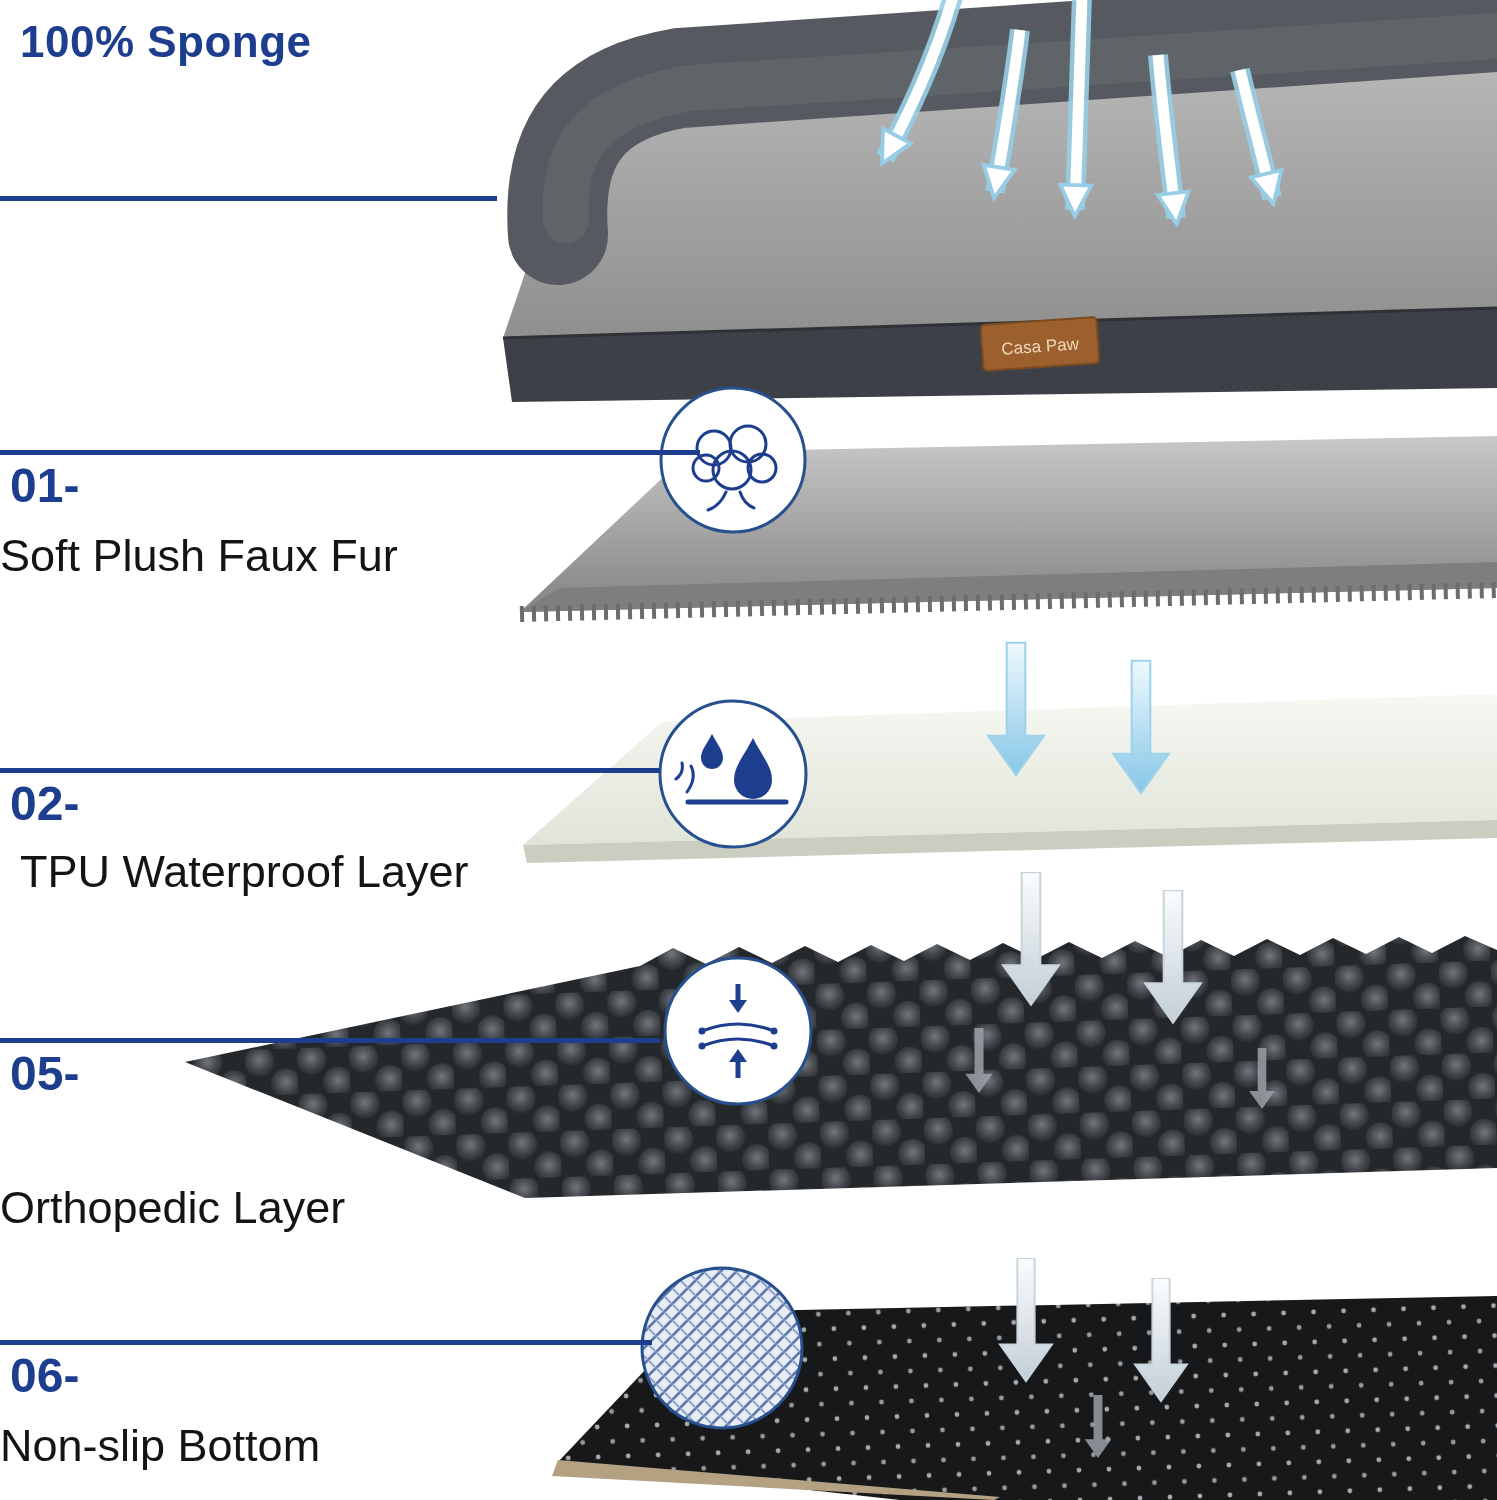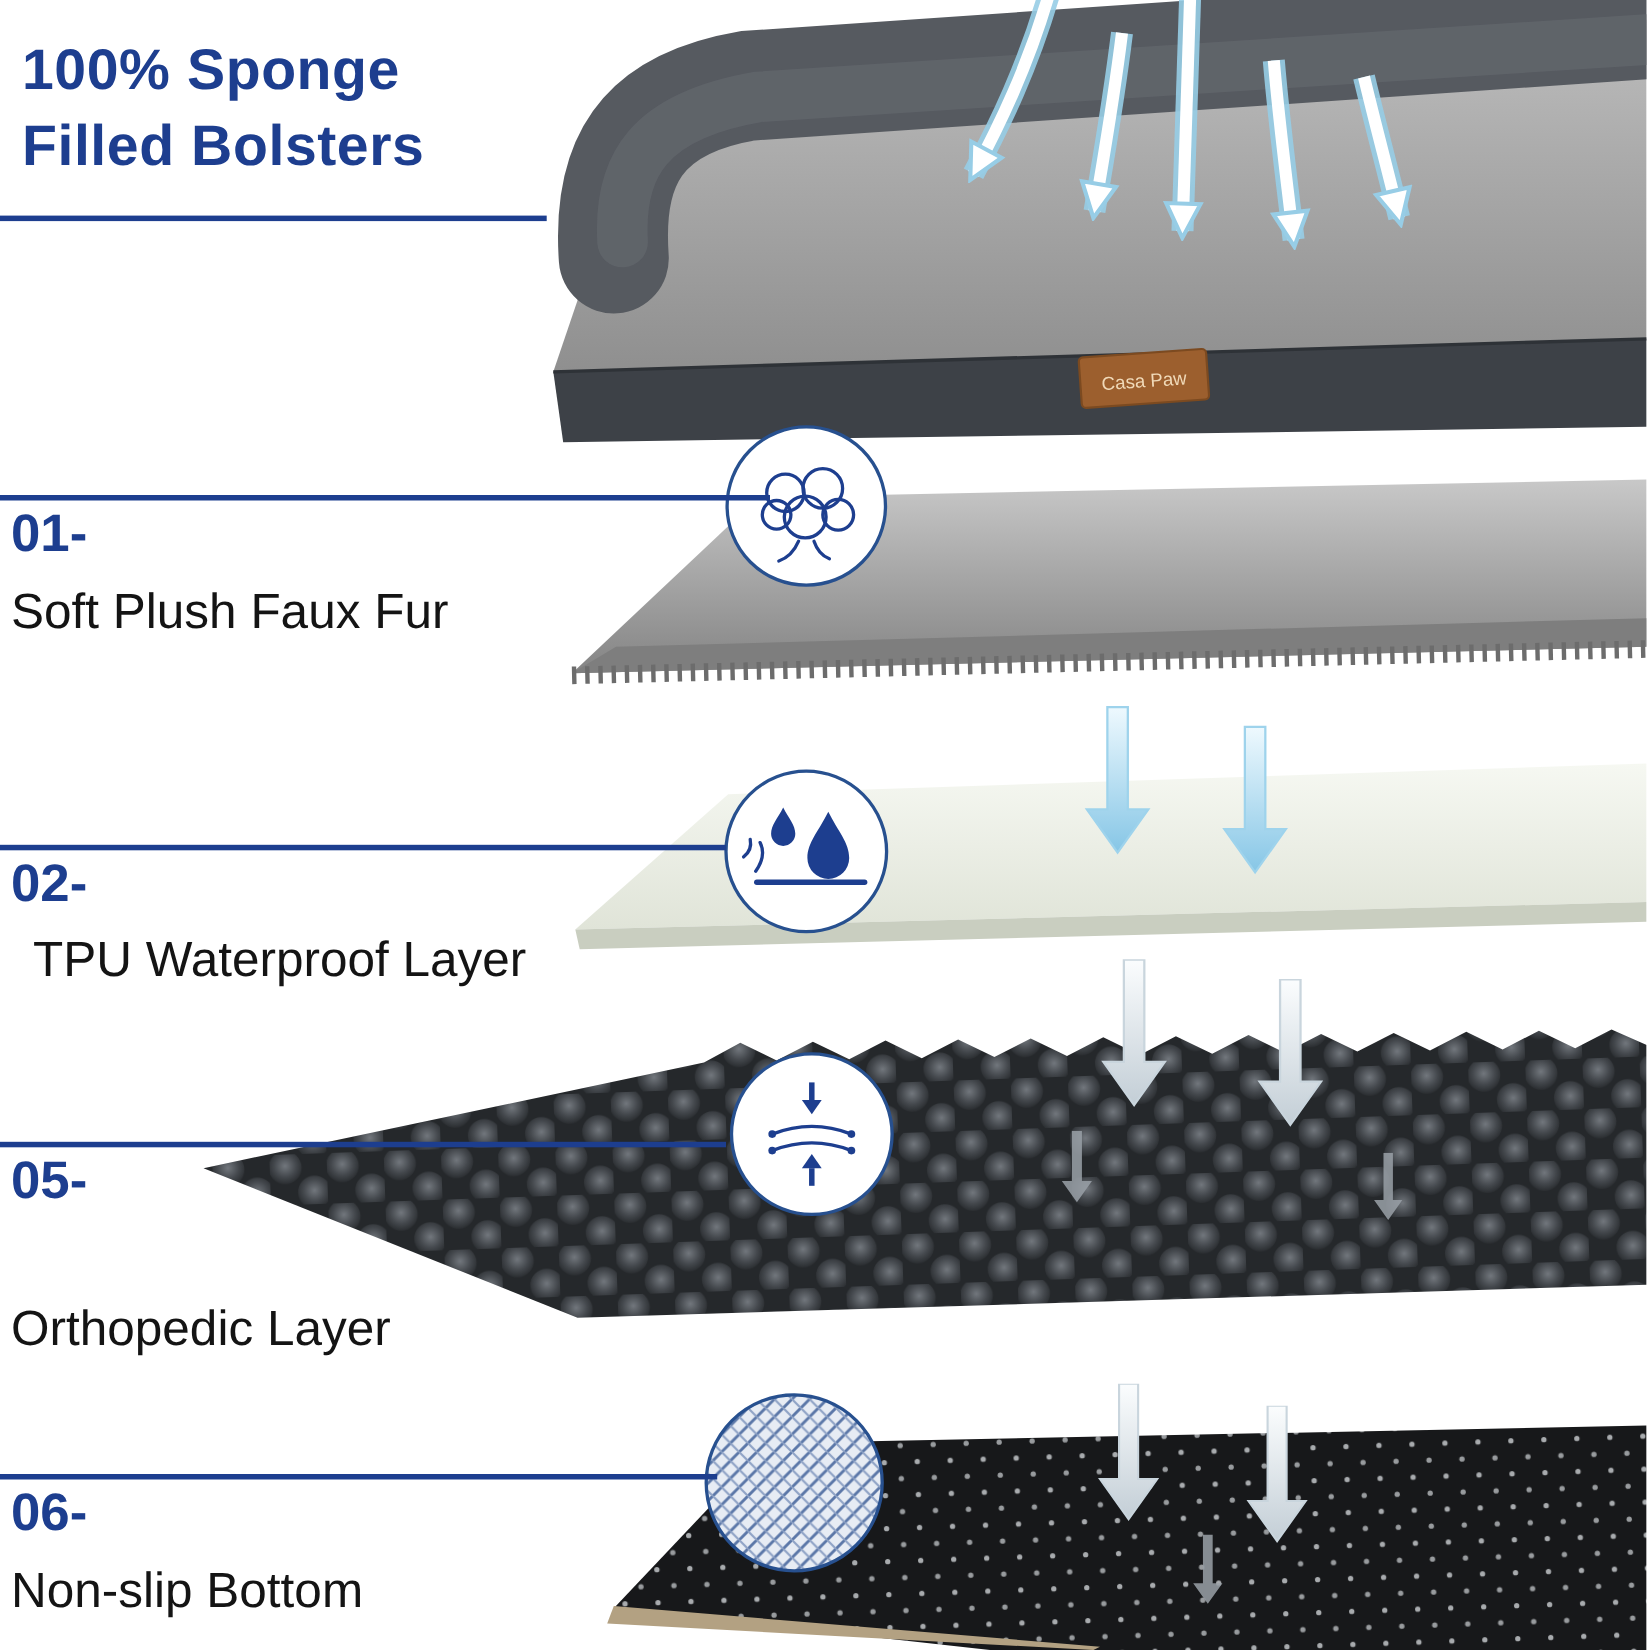--- a/index.html
+++ b/index.html
@@ -1,30 +1,30 @@
 <!DOCTYPE html>
 <html><head>
 <meta charset="utf-8">
 <style>
   html,body{margin:0;padding:0;background:#fff;}
   .stage{position:relative;width:1497px;height:1500px;background:#ffffff;overflow:hidden;
          font-family:"Liberation Sans",sans-serif;}
   svg.art{position:absolute;left:0;top:0;}
 
-  .title{position:absolute;left:20px;top:30px;font-size:52px;font-weight:bold;
+  .title{position:absolute;left:20px;top:13px;font-size:44px;font-weight:bold;
          color:#1d3e8f;line-height:1.32;letter-spacing:.5px;}
   .divider{position:absolute;left:0;height:5px;background:#1d3e8f;}
   #d-title{top:196px;width:497px;}
   #d1{top:450px;width:700px;}
   #d2{top:768px;width:660px;}
   #d3{top:1038px;width:660px;}
   #d4{top:1340px;width:652px;}
 
   .num{position:absolute;left:10px;font-size:48px;font-weight:bold;color:#1d3e8f;}
-  .lbl{position:absolute;left:10px;font-size:45px;color:#141414;}
+  .lbl{position:absolute;left:0;font-size:45px;color:#141414;}
   #n1{top:458px;}  #l1{top:530px;}
   #n2{top:776px;text-align:right;}  #l2{top:846px;margin-left:20px;}
   #n3{top:1046px;} #l3a{top:1108px;} #l3b{top:1182px;}
   #n4{top:1348px;} #l4{top:1420px;}
 
   .ab{fill:url(#gArrowBlue);stroke:#9ed3ec;stroke-width:2;}
   .ap{fill:url(#gArrowPale);stroke:#c9d5dd;stroke-width:2;}
   .ag{fill:#9aa1a8;opacity:.85;}
   .navy{stroke:#1d3e8f;fill:none;stroke-width:3;stroke-linecap:round;}
 </style>
@@ -187,21 +187,20 @@
       <polygon points="729,1062 747,1062 738,1049" fill="#1d3e8f"></polygon>
     </g>
 
     <g>
       <circle cx="722" cy="1348" r="80" fill="url(#diamondPat)" stroke="#27508f" stroke-width="3"></circle>
     </g>
   </svg>
 
   <div class="title">
     <div>100% Sponge</div>
-    <div>Filled Bolsters</div>
   </div>
 
   <div class="divider" id="d-title"></div>
   <div class="divider" id="d1"></div>
   <div class="divider" id="d2"></div>
   <div class="divider" id="d3"></div>
   <div class="divider" id="d4"></div>
 
   <div class="num" id="n1">01-</div>
   <div class="lbl" id="l1">Soft Plush Faux Fur</div>

